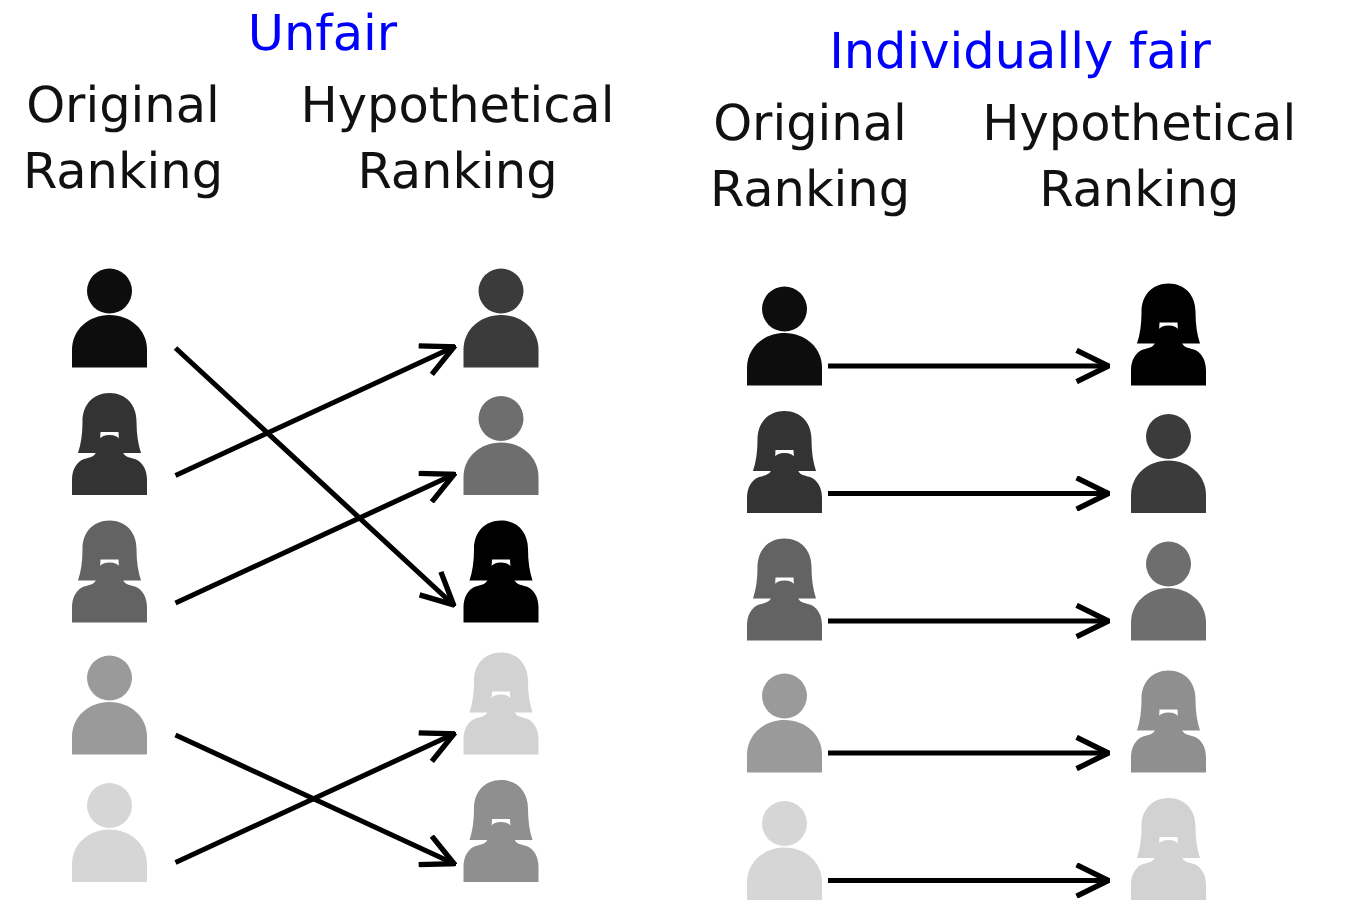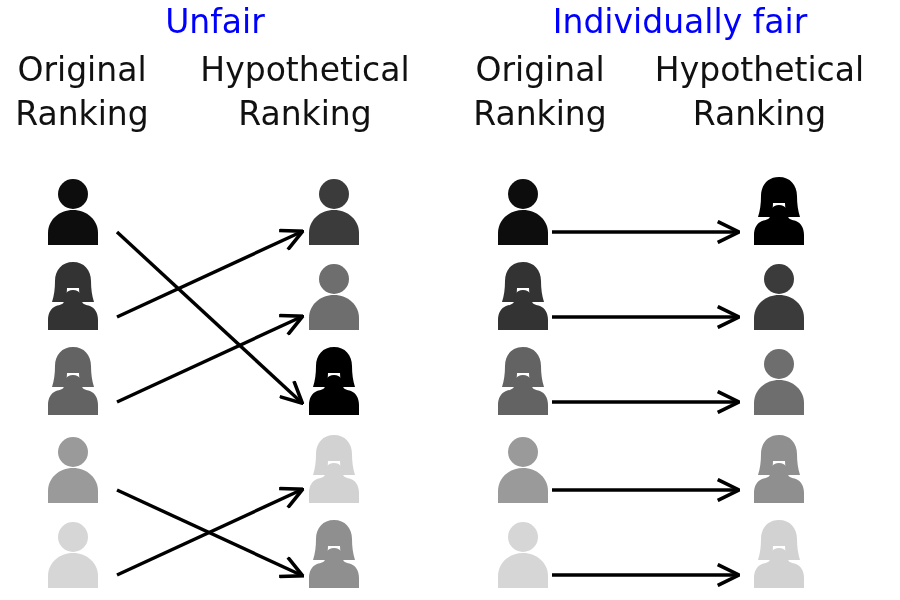--- a/index.html
+++ b/index.html
@@ -23,21 +23,21 @@
     width: 900px;
     height: 600px;
   }
 
   .panel {
     position: absolute;
     top: 0;
     height: 420px;
   }
   .panel.left  { left: 0px;   width: 450px; }
-  .panel.right { left: 450px; width: 450px; }
+  .panel.right { left: 450px; width: 450px; margin-top: 12px; }
 
   .panel-title {
     position: absolute;
     top: 2px;
     width: 100%;
     text-align: center;
     font-size: 33px;
     line-height: 40px;
     color: #0000ff;
     white-space: nowrap;

